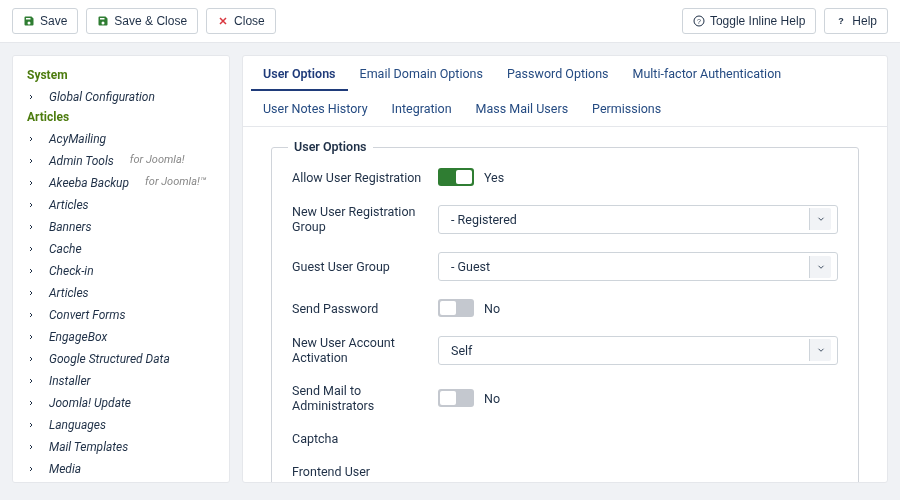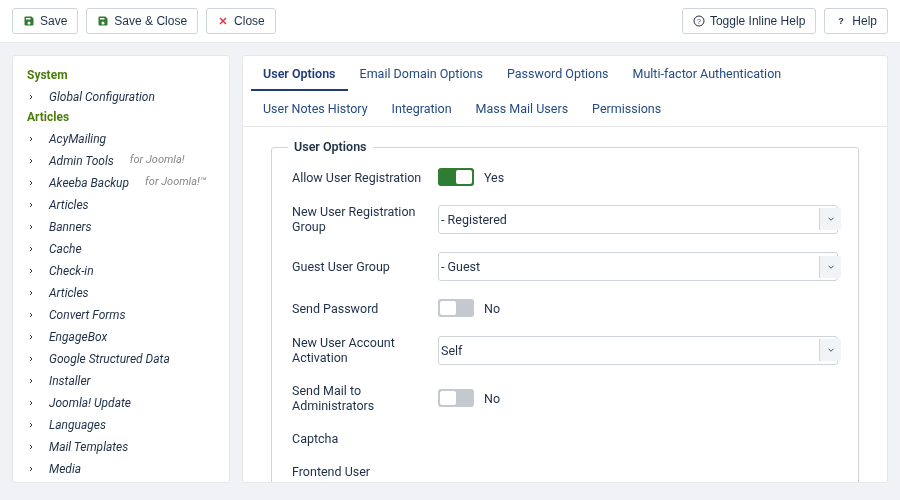--- a/index.html
+++ b/index.html
@@ -24,21 +24,21 @@
 .row { display: flex; align-items: center; margin-bottom: 18px; gap: 16px; }
 .row-label { width: 130px; font-size: 12.5px; color: #1f3047; }
 .row-ctrl { flex: 1; display: flex; align-items: center; gap: 10px; }
 .toggle { width: 36px; height: 18px; border-radius: 3px; position: relative; cursor: pointer; display: inline-block; }
 .toggle-on { background: #2f7d32; }
 .toggle-off { background: #c4c8cf; }
 .toggle::after { content: ""; position: absolute; width: 16px; height: 14px; background: #fff; top: 2px; border-radius: 2px; }
 .toggle-on::after { right: 2px; }
 .toggle-off::after { left: 2px; }
 .toggle-label { font-size: 12.5px; color: #1f3047; }
-.select { flex: 1; max-width: 430px; border: 1px solid #ced4da; border-radius: 3px; padding: 6px 2px; font-size: 12.5px; color: #1f3047; background: #fff; display: flex; justify-content: space-between; align-items: center; cursor: pointer; }
+.select { flex: 1; max-width: 430px; border: 1px solid #ced4da; border-radius: 3px; padding: 6px 12px; font-size: 12.5px; color: #1f3047; background: #fff; display: flex; justify-content: space-between; align-items: center; cursor: pointer; }
 .select .caret-box { width: 22px; height: 22px; margin: -4px -6px -4px 4px; background: #f1f3f6; border-left: 1px solid #ced4da; display: flex; align-items: center; justify-content: center; border-radius: 0 2px 2px 0; }
 .sidebar::-webkit-scrollbar, .content::-webkit-scrollbar { width: 6px; }
 .sidebar::-webkit-scrollbar-thumb, .content::-webkit-scrollbar-thumb { background: #c4c8cf; border-radius: 3px; }
 </style>
 </head>
 <body>
 
 <div class="toolbar">
   <div class="toolbar-left">
     <button class="btn">

